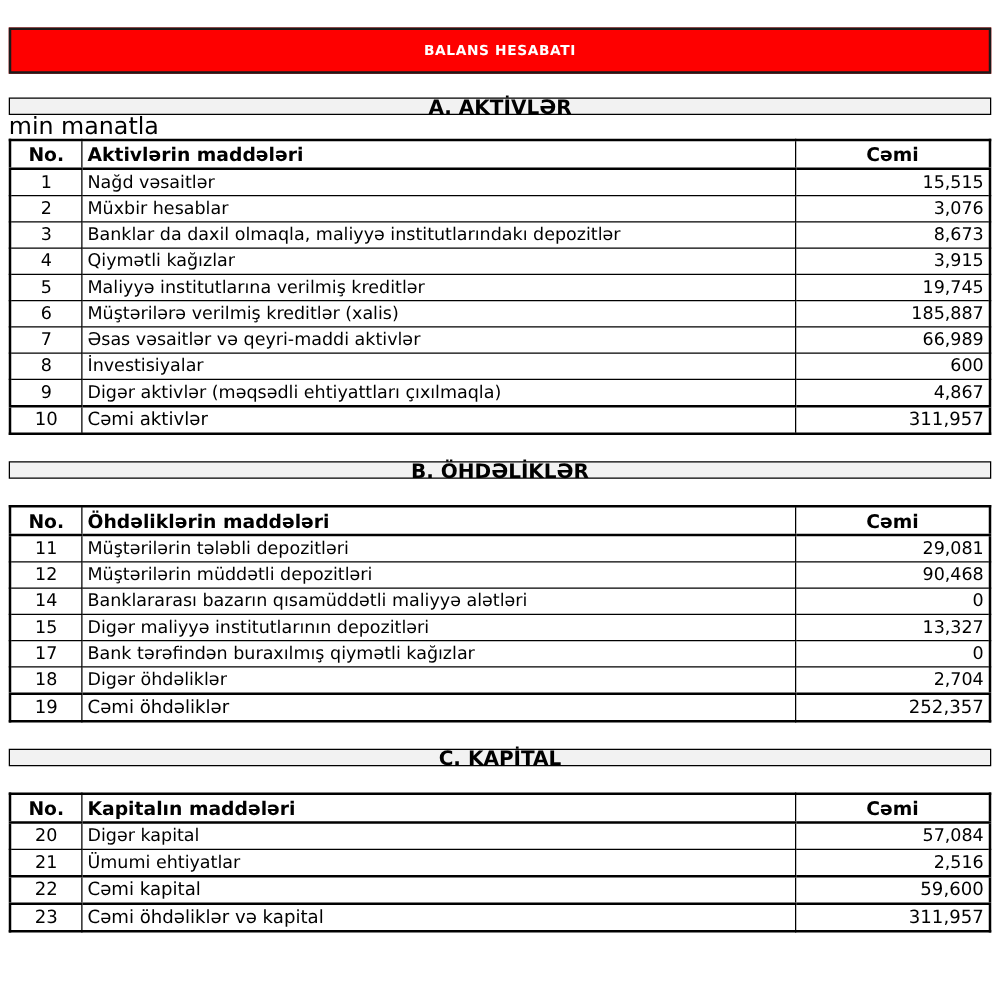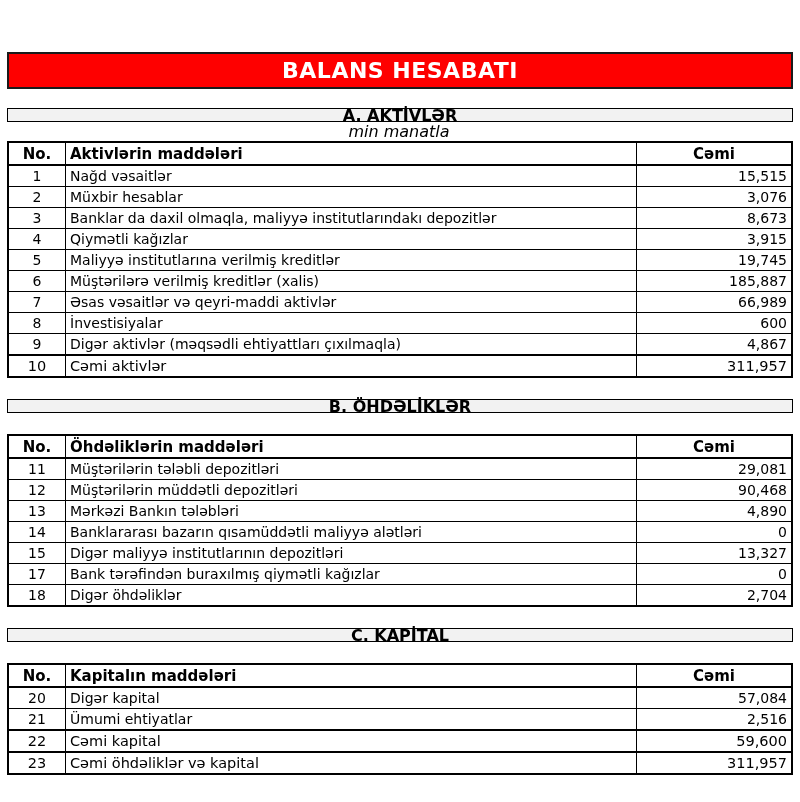--- a/index.html
+++ b/index.html
@@ -20,41 +20,39 @@
   .title-bar {
     box-sizing: border-box;
     height: 37px;
     background: #fe0000;
     border: 2px solid #1a1a1a;
     display: flex;
     align-items: center;
     justify-content: center;
     color: #ffffff;
     font-weight: bold;
-    font-size: 22px;
+    font-size: 11px;
     letter-spacing: 0.5px;
     margin-bottom: 19px;
-    margin-top: 30px;
   }
   .section-header {
     box-sizing: border-box;
     height: 14px;
     background: #f2f2f2;
     border: 1.5px solid #000000;
     display: flex;
     align-items: center;
     justify-content: center;
     font-weight: bold;
     font-size: 16px;
     text-align: right;
   }
   .note {
-    text-align: center;
-    font-style: italic;
-    font-size: 16px;
+    text-align: left;
+    font-size: 19px;
     line-height: 19px;
     height: 19px;
     padding-right: 2px;
   }
   .gap-after-header { height: 21px; }
   .section-spacer { height: 21px; }
   table.data-table {
     width: 100%;
     border-collapse: collapse;
     border: 2.5px solid #000000;
@@ -178,43 +176,43 @@
             <td class="col-no">11</td>
             <td class="col-label">Müştərilərin tələbli depozitləri</td>
             <td class="col-value">29,081</td>
           </tr>
           <tr>
             <td class="col-no">12</td>
             <td class="col-label">Müştərilərin müddətli depozitləri</td>
             <td class="col-value">90,468</td>
           </tr>
           <tr>
-            <td class="col-no">13</td>
-            <td class="col-label">Mərkəzi Bankın tələbləri</td>
-            <td class="col-value">4,890</td>
-          </tr>
-          <tr>
             <td class="col-no">14</td>
             <td class="col-label">Banklararası bazarın qısamüddətli maliyyə alətləri</td>
             <td class="col-value">0</td>
           </tr>
           <tr>
             <td class="col-no">15</td>
             <td class="col-label">Digər maliyyə institutlarının depozitləri</td>
             <td class="col-value">13,327</td>
           </tr>
           <tr>
             <td class="col-no">17</td>
             <td class="col-label">Bank tərəfindən buraxılmış qiymətli kağızlar</td>
             <td class="col-value">0</td>
           </tr>
           <tr>
             <td class="col-no">18</td>
             <td class="col-label">Digər öhdəliklər</td>
             <td class="col-value">2,704</td>
+          </tr>
+          <tr class="total-row">
+            <td class="col-no">19</td>
+            <td class="col-label">Cəmi öhdəliklər</td>
+            <td class="col-value">252,357</td>
           </tr>
         </tbody>
     </table>
   </section>
 
   <div class="section-spacer"></div>
 
   <section>
     <div class="section-header">C. KAPİTAL</div>
     <div class="gap-after-header"></div>

